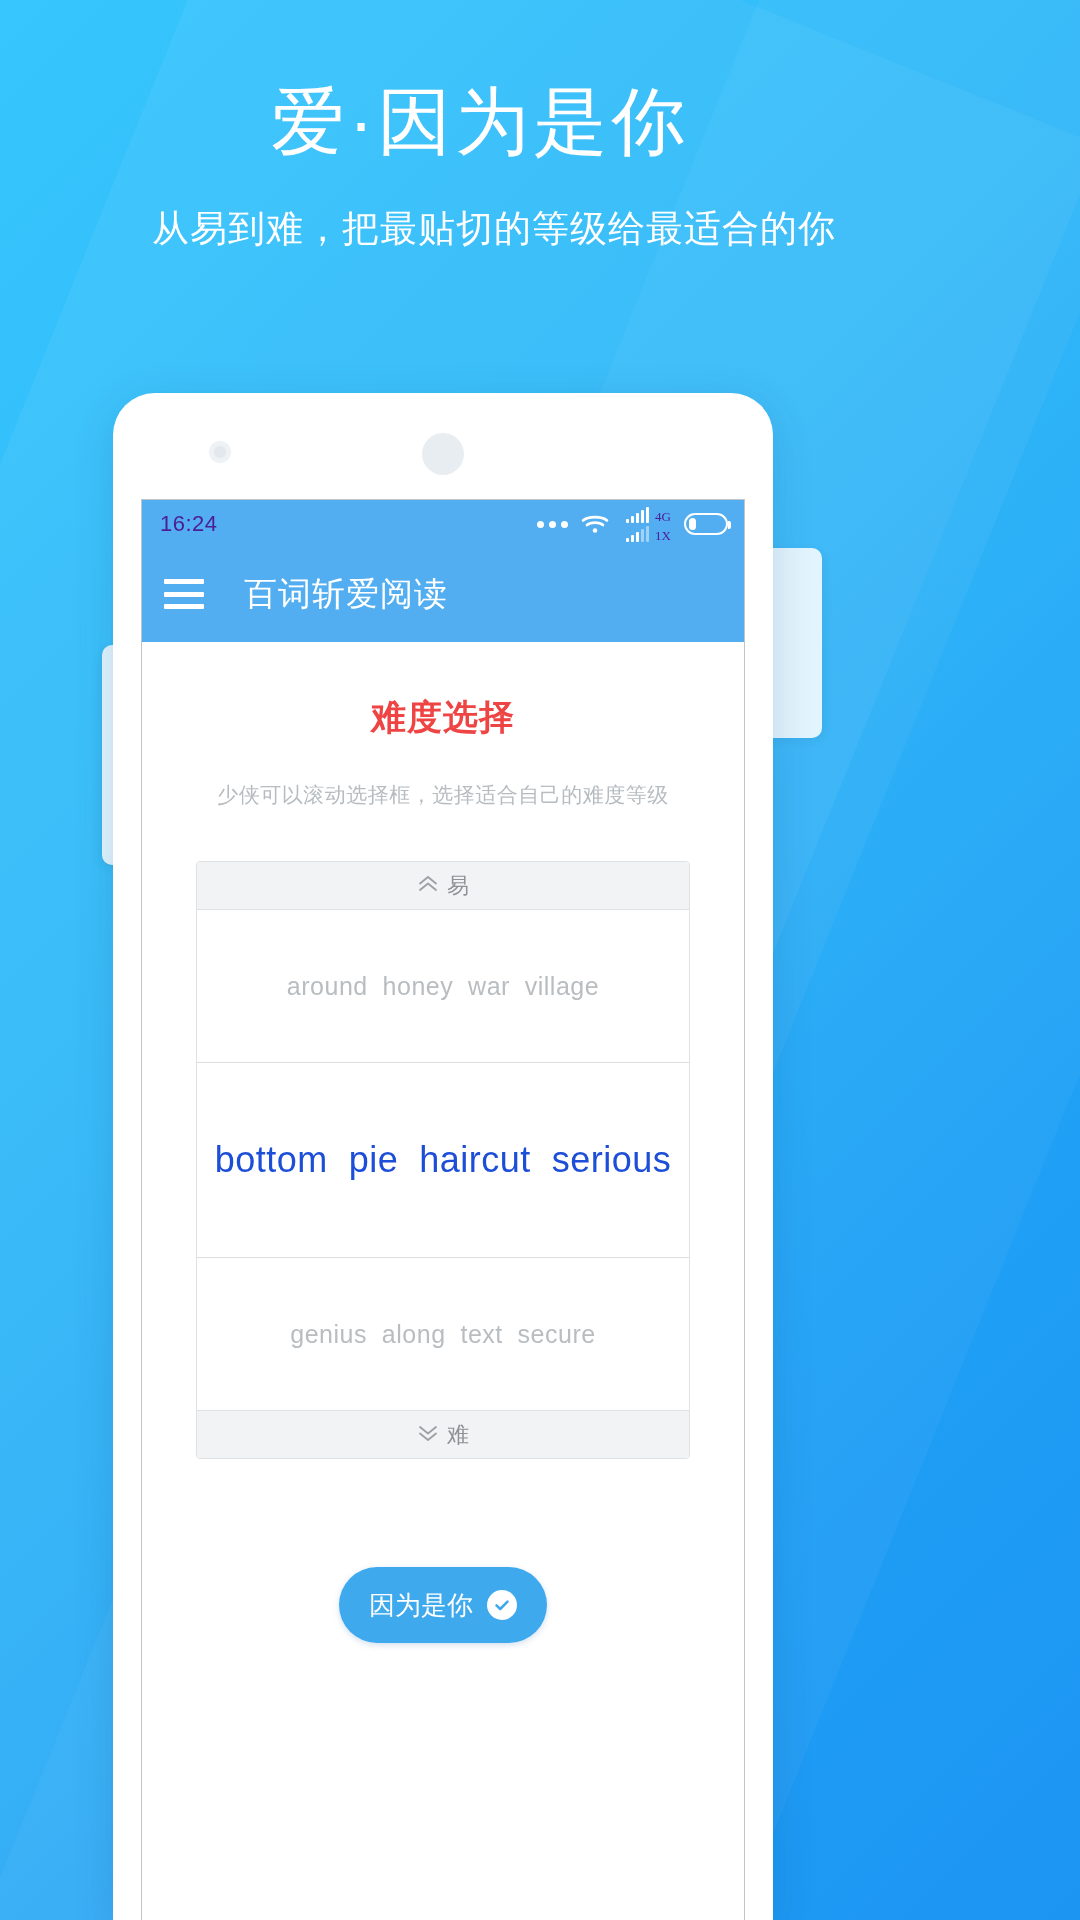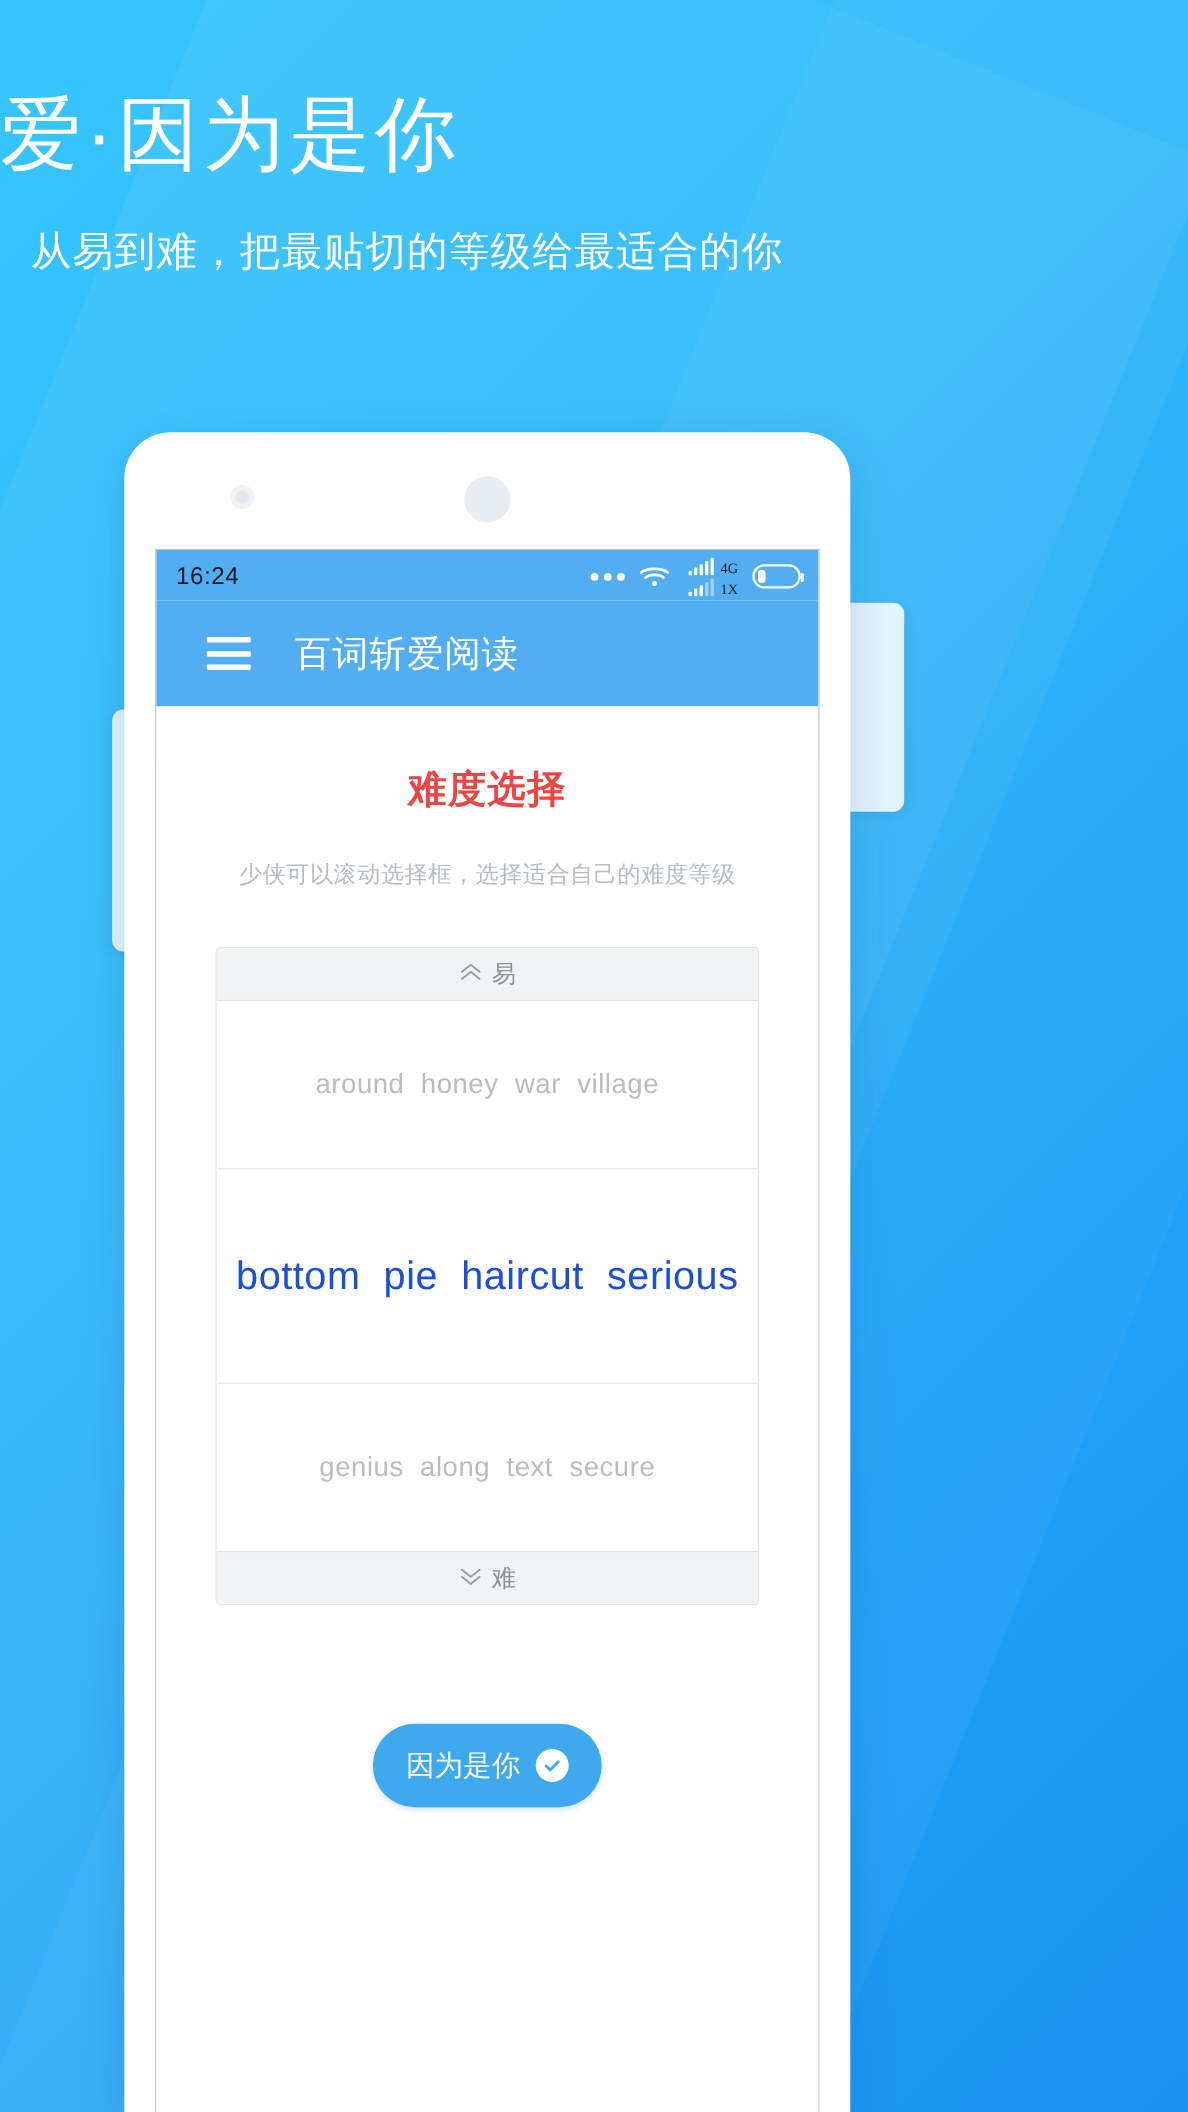--- a/index.html
+++ b/index.html
@@ -34,20 +34,21 @@
     position:absolute; top:-300px; left:880px;
     width:700px; height:3000px;
     background:rgba(255,255,255,0.04);
     transform:rotate(22deg);
     transform-origin:top left;
   }
 
   
   #headline-block {
     position:absolute; top:0; left:0; width:960px;
+    text-align:center;
     z-index:5;
   }
   #promo-title {
     margin-top:82px;
     color:#ffffff;
     font-size:74px;
     line-height:1.08;
     font-weight:400;
     letter-spacing:4px;
   }
@@ -111,21 +112,21 @@
     border:1px solid #bfc5c9;
     border-bottom:none;
     overflow:hidden;
   }
 
   
   #status-bar {
     height:46px; background:#52aef0;
     display:flex; align-items:center;
     padding:2px 16px 0 18px;
-    color:#0f172a;
+    color:#4c1d95;
   }
   #status-time { font-size:22px; letter-spacing:0.5px; }
   #status-right {
     margin-left:auto;
     display:flex; align-items:center; gap:13px;
   }
   #dots-icon { display:flex; gap:5px; }
   #dots-icon i { width:7px; height:7px; border-radius:50%; background:#fff; display:block; }
 
   #wifi-icon { width:28px; height:22px; position:relative; }
@@ -147,21 +148,21 @@
   }
   #battery-level {
     position:absolute; left:3px; top:3px; bottom:3px; width:7px;
     background:#fff; border-radius:5px;
   }
 
   
   #app-bar {
     height:96px; background:#52aef0;
     display:flex; align-items:center;
-    padding-left:46px;
+    padding-left:22px;
   }
   #menu-icon { width:40px; height:30px; display:flex; flex-direction:column; justify-content:space-between; }
   #menu-icon i { display:block; height:5px; background:#fff; border-radius:1px; }
   #app-title {
     margin-left:40px; color:#ffffff;
     font-size:33px; letter-spacing:1px;
   }
 
   
   #content-area { padding:0 0 0 0; background:#fff; height:1282px; position:relative; }

